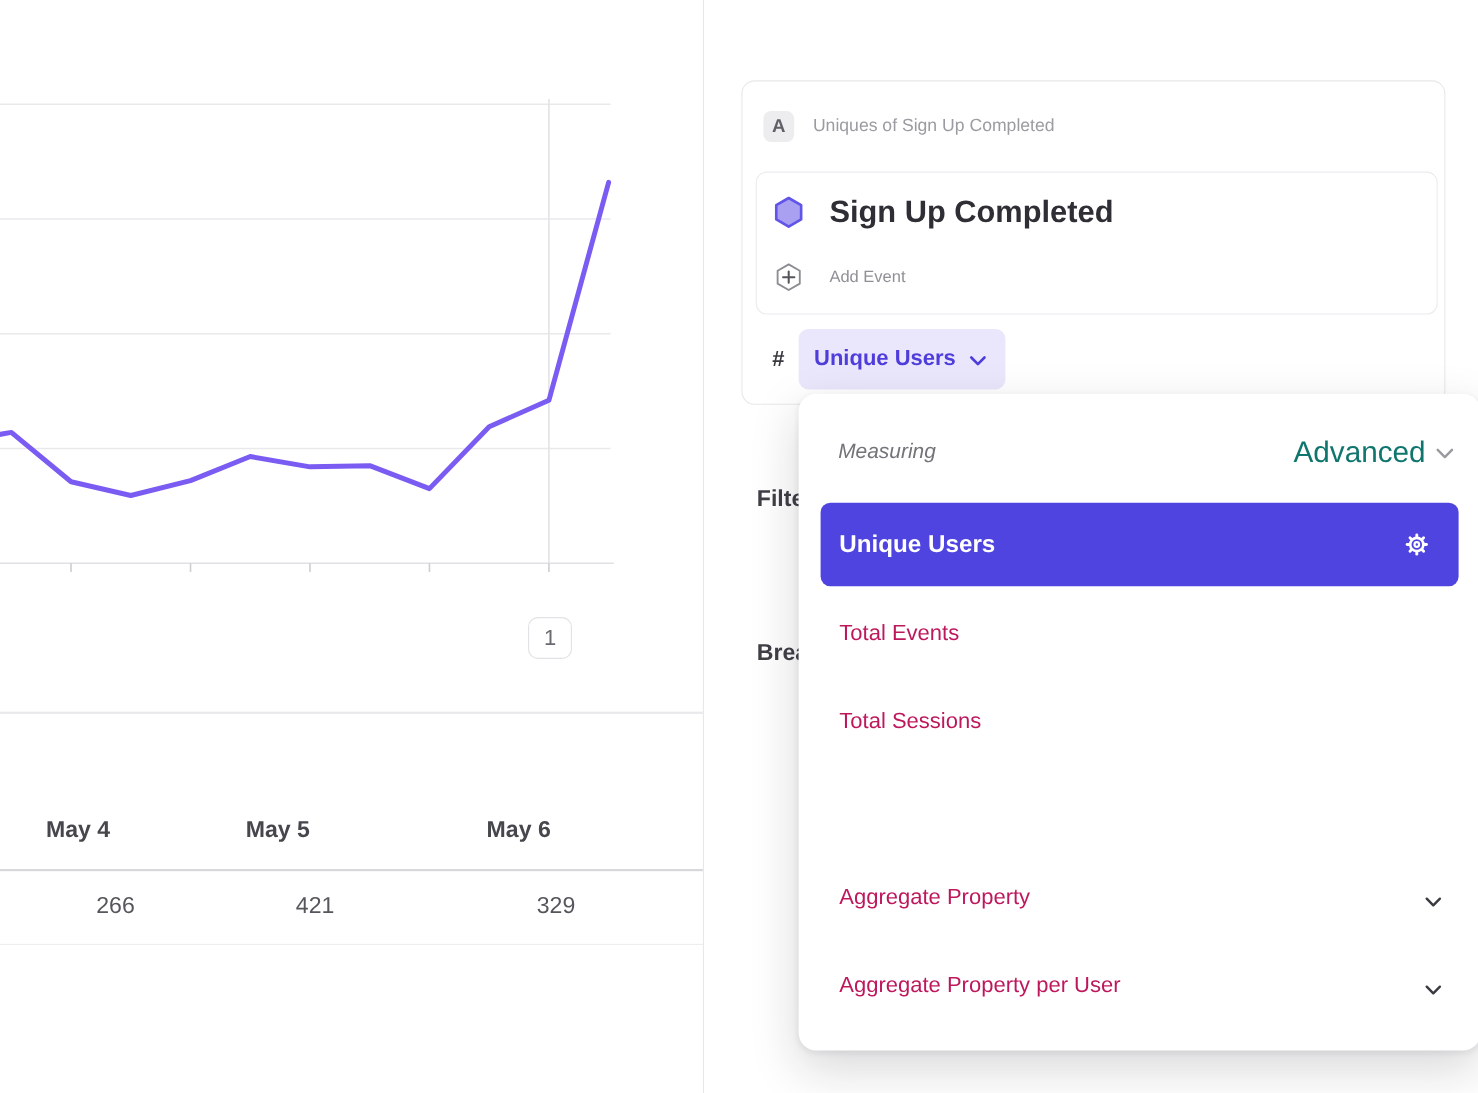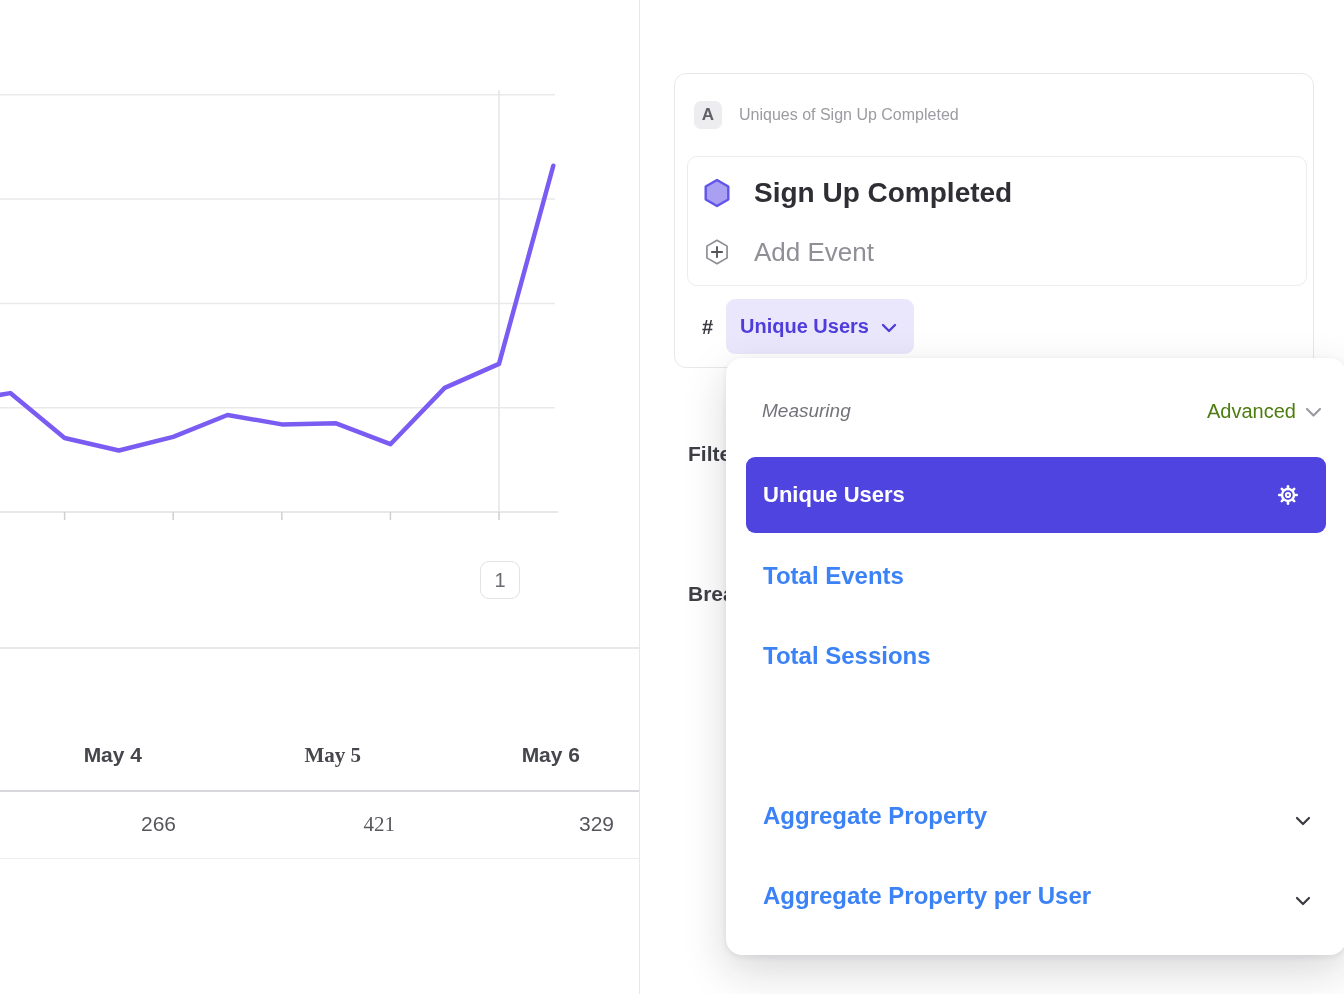--- a/index.html
+++ b/index.html
@@ -16,22 +16,22 @@
   
   .chart-pane{position:absolute;left:0;top:0;width:639px;height:994px;background:#fff;}
   .line-chart{position:absolute;left:0;top:0;}
   .page-badge{position:absolute;left:480px;top:561px;width:40px;height:38px;border:1.5px solid #e2e2e6;
     border-radius:9px;display:flex;align-items:center;justify-content:center;font-size:20px;color:#6a6a71;background:#fff;}
   .chart-bottom-divider{position:absolute;left:0;top:647px;width:639px;height:1.5px;background:#e9e9ec;}
 
   .results-table{position:absolute;left:0;top:648px;width:639px;}
   .th-row{position:absolute;left:0;top:74px;width:639px;height:66px;}
   .td-row{position:absolute;left:0;top:143px;width:639px;height:66px;margin-left:34px;}
-  .cell{position:absolute;height:66px;line-height:66px;text-align:right;padding-right:2px;}
-  .c0{left:0;width:144px;} .c1{left:144px;width:219px;font-family:Liberation Serif, serif;} .c2{left:363px;width:219px;}
+  .cell{position:absolute;height:66px;line-height:66px;text-align:center;padding-right:2px;}
+  .c0{left:0;width:144px;} .c1{left:144px;width:219px;} .c2{left:363px;width:219px;}
   .th-row .cell{font-size:21px;font-weight:700;color:#46464d;}
   .td-row .cell{font-size:21px;font-weight:400;color:#56565d;}
   .th-border{position:absolute;left:0;top:142px;width:639px;height:1.5px;background:#d8d8dc;}
   .td-border{position:absolute;left:0;top:210px;width:639px;height:1px;background:#ededf0;}
 
   .v-divider{position:absolute;left:639px;top:0;width:1.5px;height:994px;background:#e8e8ea;}
 
   
   .right-pane{position:absolute;left:640px;top:0;width:704px;height:994px;background:#fff;}
   .section-label{position:absolute;left:48px;font-size:21px;font-weight:700;color:#3f3f46;}
@@ -41,39 +41,39 @@
     border:1.5px solid #e8e8ea;border-radius:12px;}
   .series-badge{position:absolute;left:19px;top:27px;width:28px;height:28px;background:#ededef;border-radius:7px;
     display:flex;align-items:center;justify-content:center;font-size:17px;font-weight:700;color:#5f5f66;}
   .series-title{position:absolute;left:64px;top:27px;height:28px;line-height:28px;font-size:16px;font-weight:500;color:#9b9ba1;}
   .event-card{position:absolute;left:12px;top:82px;width:620px;height:130px;border:1.5px solid #ececef;border-radius:10px;background:#fff;}
   .event-row{position:absolute;left:0;top:8px;width:618px;height:56px;cursor:pointer;}
   .addevent-row{position:absolute;left:0;top:66px;width:618px;height:56px;cursor:pointer;}
   .event-icon{position:absolute;left:14px;top:13px;width:30px;height:30px;}
   .event-name{position:absolute;left:66px;top:13px;height:30px;line-height:30px;font-size:28px;font-weight:700;color:#2e2e34;}
   .addevent-icon{position:absolute;left:15px;top:15px;width:28px;height:28px;}
-  .addevent-label{position:absolute;left:66px;top:15px;height:28px;line-height:28px;font-size:26px;font-weight:500;color:#8f8f96;}
+  .addevent-label{position:absolute;left:66px;top:15px;height:28px;line-height:28px;font-size:15px;font-weight:500;color:#8f8f96;}
   .measure-prefix{position:absolute;left:27px;top:239px;height:28px;line-height:28px;font-size:20px;font-weight:700;color:#39393f;}
   .measure-chip{position:absolute;left:51px;top:225px;width:188px;height:55px;background:var(--chip-bg);
     border-radius:9px;display:flex;align-items:center;gap:10px;padding:0 14px 0 14px;cursor:pointer;}
   .measure-chip .chip-label{font-size:20px;font-weight:700;color:var(--chip-text);}
   .chip-chevron{display:flex;align-items:center;margin-left:2px;margin-top:3px;}
 
   
   .measuring-menu{position:absolute;left:86px;top:358px;width:620px;height:597px;background:#fff;border-radius:16px;
     box-shadow:0 2px 6px rgba(25,25,35,.08),0 16px 44px rgba(25,25,35,.17);}
   .menu-header{position:absolute;left:0;top:33px;width:620px;height:40px;}
   .menu-title{position:absolute;left:36px;top:0;height:40px;line-height:40px;font-size:19px;font-weight:500;color:#73737a;font-style:italic;}
   .advanced-toggle{position:absolute;right:24px;top:0;height:40px;display:flex;align-items:center;gap:9px;cursor:pointer;}
-  .advanced-label{font-size:20px;font-weight:500;color:#4d7c0f;}
+  .advanced-label{font-size:27px;font-weight:500;color:#0f766e;}
   .menu-item-selected{position:absolute;left:20px;top:99px;width:580px;height:76px;background:var(--accent);border-radius:9px;cursor:pointer;}
   .menu-item-selected .sel-label{position:absolute;left:17px;top:0;height:76px;line-height:76px;font-size:22px;font-weight:700;color:#fff;}
   .gear{position:absolute;right:26px;top:26px;width:24px;height:24px;}
   .menu-item{position:absolute;left:20px;width:580px;height:80px;cursor:pointer;}
-  .menu-item .mi-label{position:absolute;left:17px;top:0;height:80px;line-height:80px;font-size:24px;font-weight:700;color:#3b82f6;}
+  .menu-item .mi-label{position:absolute;left:17px;top:0;height:80px;line-height:80px;font-size:20px;font-weight:400;color:#be185d;}
   .mi-chevron{position:absolute;right:15px;top:36px;}
   .mi-0{top:178px;} .mi-1{top:258px;} .mi-2{top:338px;} .mi-3{top:418px;} .mi-4{top:498px;}
 </style>
 </head>
 <body>
 
 <div class="screen">
 
   <section class="chart-pane">
     <svg class="line-chart" width="639" height="520" viewBox="0 0 639 520">

